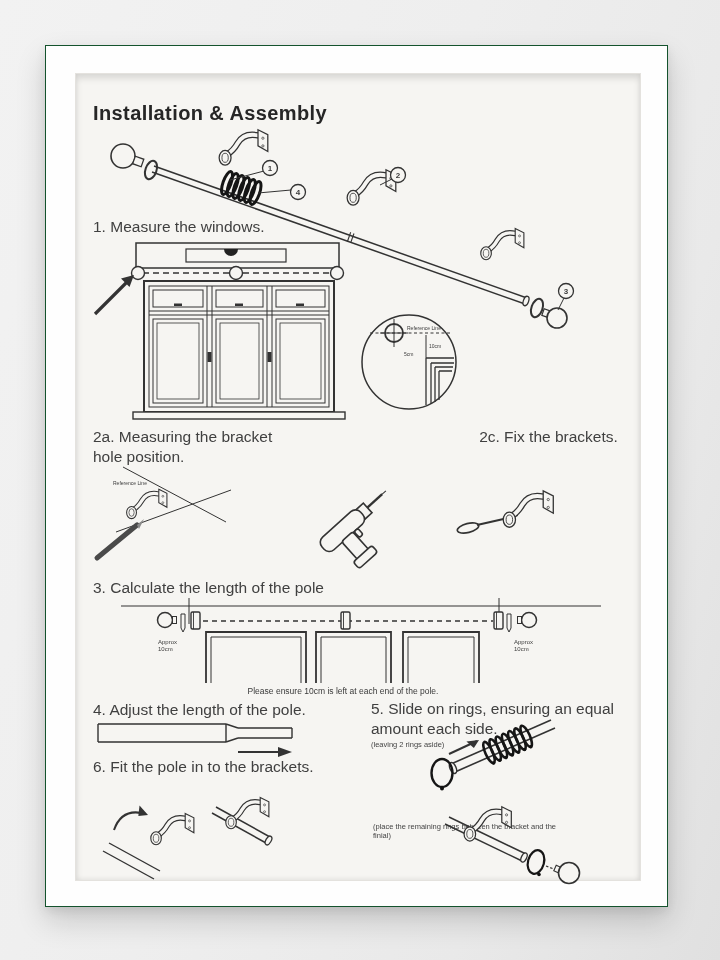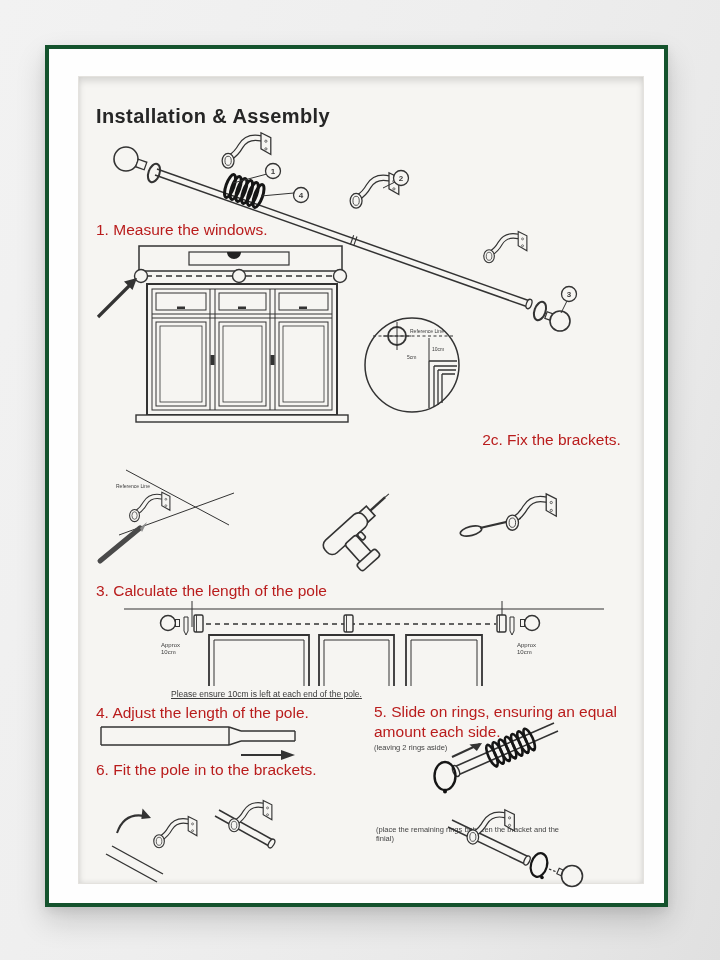--- a/index.html
+++ b/index.html
@@ -3,33 +3,33 @@
 <meta charset="utf-8">
 <style>
   html,body{margin:0;padding:0;}
   body{
     width:720px;height:960px;position:relative;overflow:hidden;
     background:linear-gradient(110deg,#f2f2f2 0%,#eeeeee 45%,#e9e9e9 75%,#e0e0e0 100%);
     font-family:"Liberation Sans","DejaVu Sans",sans-serif;color:#2d2d2d;
   }
   .frame{
     position:absolute;left:45px;top:45px;width:623px;height:862px;
-    background:#fefefe;border:4px solid #14532d;box-sizing:border-box;
+    background:#fefefe;border:1px solid #14532d;box-sizing:border-box;
     box-shadow:0 14px 28px rgba(0,0,0,.16),0 4px 10px rgba(0,0,0,.08);
   }
   .paper{
     position:absolute;left:29px;top:27px;width:566px;height:808px;
     background:#f6f5f2;border:1px solid #e4e2de;box-sizing:border-box;
     box-shadow:inset 0 4px 7px rgba(0,0,0,.13),inset 0 -2px 4px rgba(0,0,0,.05);
   }
   .abs{position:absolute;}
   .title{font-size:20px;font-weight:600;letter-spacing:.4px;color:#262626;}
-  .step{font-size:15.5px;font-weight:500;line-height:20px;color:#b91c1c;}
+  .step{font-size:15.5px;font-weight:500;line-height:20px;color:#404040;}
   .note{font-size:7.5px;color:#444;line-height:9px;}
-  .caption{font-size:8.5px;color:#3a3a3a;text-decoration:underline;}
+  .caption{font-size:8.5px;color:#3a3a3a;text-align:center;}
   svg{overflow:visible;display:block;}
   svg text{font-family:"Liberation Sans","DejaVu Sans",sans-serif;fill:#3c3c3c;}
   .tinylabel{font-size:5px;}
   .approx{font-size:6px;}
   .callout-num{font-size:8px;font-weight:600;}
 </style>
 </head>
 <body>
 
 <svg width="0" height="0" style="position:absolute">
@@ -172,20 +172,21 @@
         <path d="M72,58 H100 M72,58 V105"></path>
         <path d="M77,63 H100 M77,63 V104"></path>
         <path d="M81,67 H99 M81,67 V102"></path>
         <path d="M85,71 H98 M85,71 V100"></path>
       </g>
       <text class="tinylabel" x="53" y="30">Reference Line</text>
       <text class="tinylabel" x="75" y="48">10cm</text>
       <text class="tinylabel" x="50" y="56">5cm</text>
     </svg>
 
+    <div class="abs step" style="left:17px;top:353px;width:180px;">2a. Measuring the bracket hole position.</div>
     <div class="abs step" style="left:385px;top:353px;width:175px;text-align:center;">2c. Fix the brackets.</div>
 
     <svg class="abs" style="left:15px;top:385px;" width="205" height="115" viewBox="0 0 205 115">
       <line x1="32" y1="8" x2="135" y2="63" stroke="#333" stroke-width="1"></line>
       <line x1="25" y1="73" x2="140" y2="31" stroke="#333" stroke-width="1"></line>
       <use href="#bracket" transform="translate(33,28) scale(0.58)"></use>
       <g>
         <line x1="6" y1="99" x2="46" y2="66" stroke="#4a4a4a" stroke-width="5" stroke-linecap="round"></line>
         <polygon points="46,66 53,60 48,70" fill="#8a8a8a"></polygon>
       </g>

